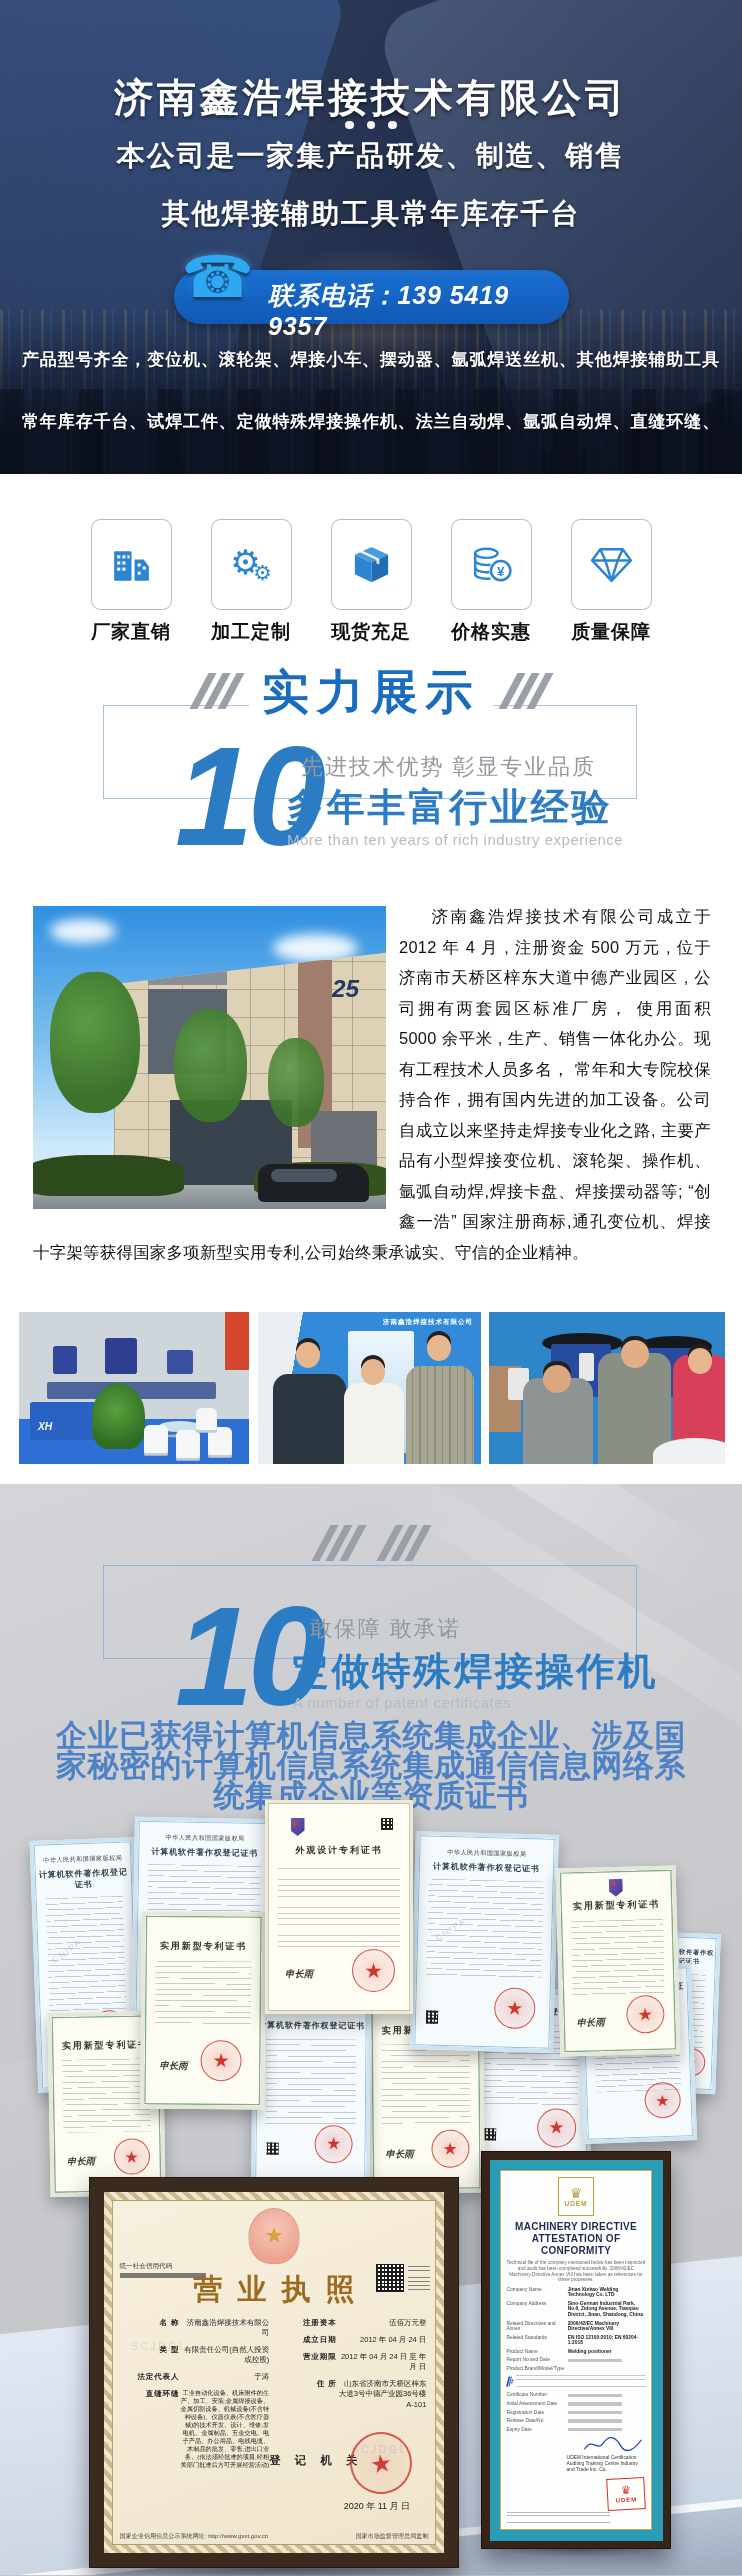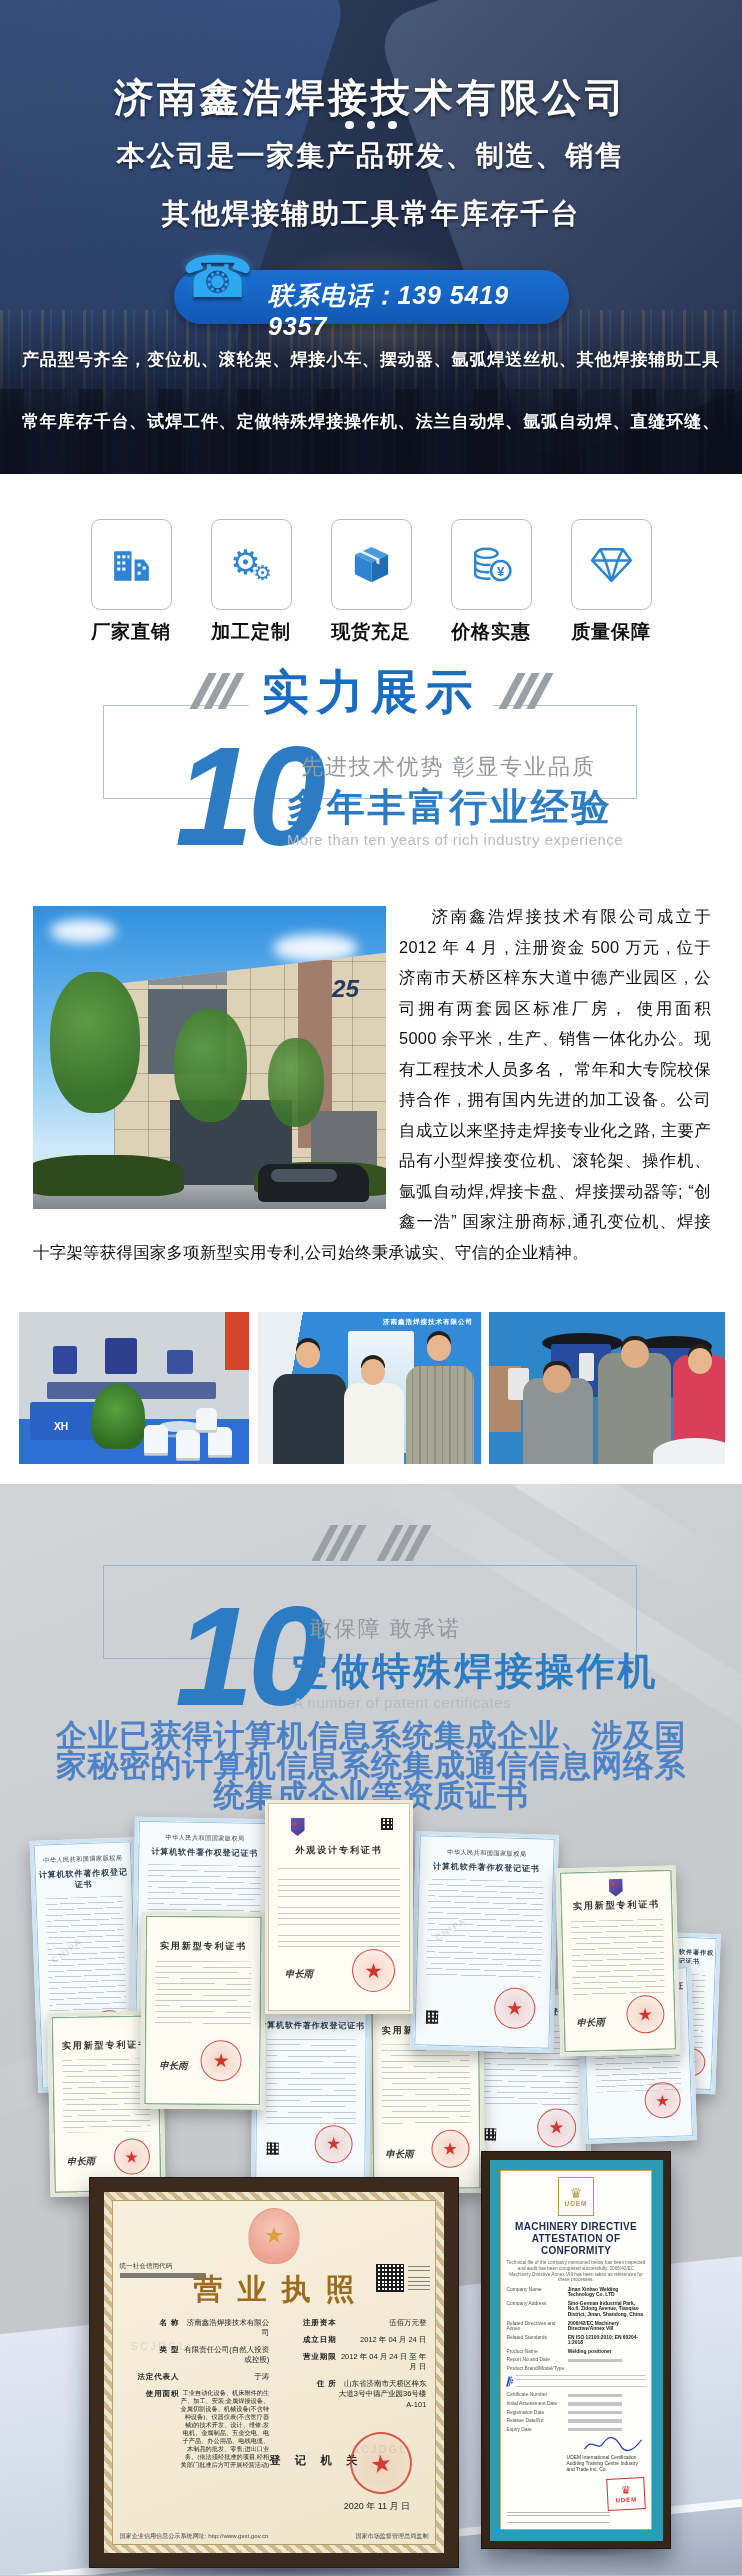--- a/index.html
+++ b/index.html
@@ -86,21 +86,21 @@
   .pb-car::before{content:"";position:absolute;left:13px;top:5.6px;width:66px;height:13px;background:#49545e;border-radius:7.5px;}
   .about-text{font-size:16.4px;line-height:30.5px;color:#111;text-align:justify;text-indent:2em;letter-spacing:0.3px;}
 
   
   .gallery{position:absolute;left:0;top:1312px;width:742px;height:172px;background:#fff;}
   .g-row{position:absolute;left:19px;top:0;display:flex;gap:8.5px;}
   .gph{height:152px;position:relative;overflow:hidden;background:#cfd6db;}
   .g1{width:230px;} .g2{width:223px;} .g3{width:236px;}
   .g1-floor{position:absolute;bottom:0;width:100%;height:45px;background:#2e6fd3;}
   .g1-counter{position:absolute;left:11.3px;bottom:24.4px;width:90px;height:38px;background:#2a62c4;border-radius:2.8px;}
-  .g1-xh{position:absolute;left:35px;bottom:32px;color:#fff;font-size:10.3px;font-weight:900;}
+  .g1-xh{position:absolute;left:19px;bottom:32px;color:#fff;font-size:10.3px;font-weight:900;font-style:italic;}
   .g1-shelf{position:absolute;left:28px;top:70px;width:169px;height:17px;background:#37508f;border-radius:1.9px;opacity:.85;}
   .g1-mach{position:absolute;top:34px;background:#31479e;border-radius:2.8px;}
   .g1-plant{position:absolute;left:73px;bottom:15px;width:53px;height:66px;border-radius:50% 50% 30% 30%;
     background:radial-gradient(circle at 45% 40%,#57a13e,#2f6b22 75%);}
   .g1-chair{position:absolute;width:24.4px;height:28px;background:#f4f6f7;border-radius:5.6px 5.6px 1.9px 1.9px;box-shadow:0 2.8px 0 #c6ccd0;}
   .g1-table{position:absolute;right:49px;bottom:32px;width:41px;height:11.3px;background:#cfe2ea;border-radius:50%;box-shadow:0 9.4px 0 -3.8px #9fb4bd;}
   .g1-banner{position:absolute;right:0;top:0;width:24.4px;height:58px;background:#d5472c;}
   .g2-bg{position:absolute;inset:0;background:linear-gradient(100deg,#e8eef2 0 18%,#338ad8 18% 100%);}
   .g2-bannertxt{position:absolute;right:7.5px;top:5.6px;color:#fff;font-size:6.6px;font-weight:700;letter-spacing:0.9px;}
   .g2-poster{position:absolute;left:90px;top:19px;width:66px;height:122px;background:linear-gradient(180deg,#eef6fc,#bcd9ef);border-radius:2.8px;}
@@ -543,21 +543,21 @@
               </div>
             <div class="lic-row">
                 <span class="ll">类    型</span>
                 <span class="lv">有限责任公司(自然人投资或控股)</span>
               </div>
             <div class="lic-row">
                 <span class="ll">法定代表人</span>
                 <span class="lv">于涛</span>
               </div>
             <div class="lic-row">
-                <span class="ll">使用面积</span>
+                <span class="ll">直缝环缝</span>
                 <span class="lv small">工业自动化设备、机床附件的生产、加工、安装;金属焊接设备、金属切割设备、机械设备(不含特种设备)、仪器仪表(不含医疗器械)的技术开发、设计、维修;发电机、金属制品、五金交电、电子产品、办公用品、电线电缆、木制品的批发、零售;进出口业务。(依法须经批准的项目,经相关部门批准后方可开展经营活动)</span>
               </div>
           </div>
           <div class="lic-col">
             <div class="lic-row">
                 <span class="ll">注册资本</span>
                 <span class="lv">伍佰万元整</span>
               </div>
             <div class="lic-row">
                 <span class="ll">成立日期</span>

